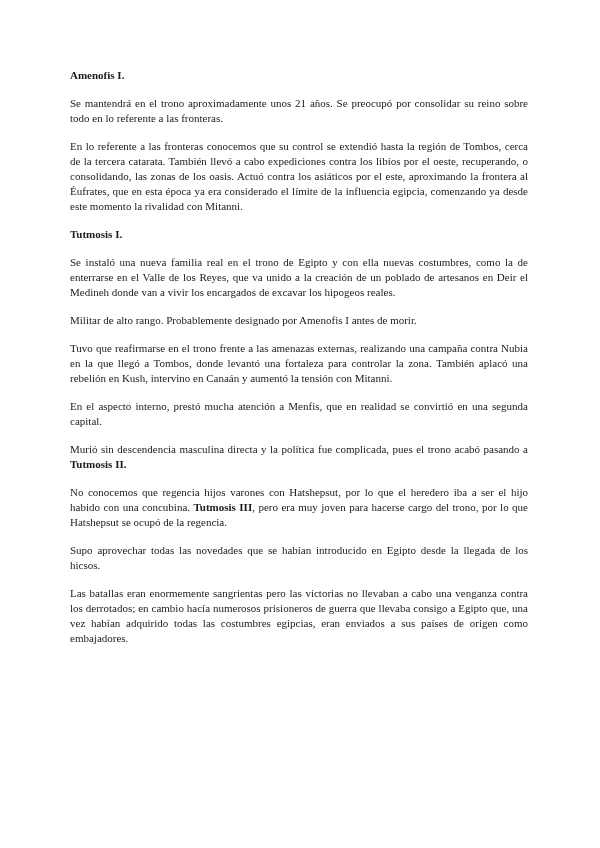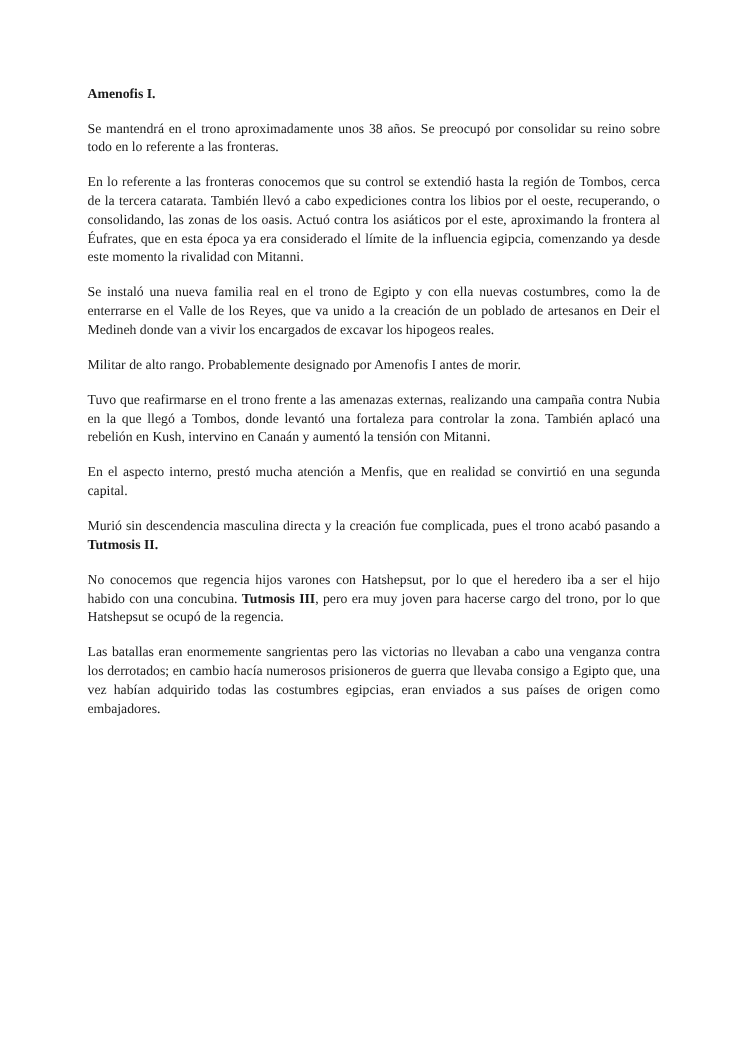--- a/index.html
+++ b/index.html
@@ -33,22 +33,24 @@
     font-weight: bold;
     text-align: left;
   }
   .bold { font-weight: bold; }
 </style>
 </head>
 <body>
 
 <div class="page">
     <h2><span class="bold">Amenofis I.</span></h2>
-    <p><span>Se mantendrá en el trono aproximadamente unos 38 años. Se preocupó por consolidar su reino sobre todo en lo referente a las fronteras.</span></p>
+    <p><span>Se mantendrá en el trono aproximadamente unos 21 años. Se preocupó por consolidar su reino sobre todo en lo referente a las fronteras.</span></p>
     <p><span>En lo referente a las fronteras conocemos que su control se extendió hasta la región de Tombos, cerca de la tercera catarata. También llevó a cabo expediciones contra los libios por el oeste, recuperando, o consolidando, las zonas de los oasis. Actuó contra los asiáticos por el este, aproximando la frontera al Éufrates, que en esta época ya era considerado el límite de la influencia egipcia, comenzando ya desde este momento la rivalidad con Mitanni.</span></p>
+    <h2><span class="bold">Tutmosis I.</span></h2>
     <p><span>Se instaló una nueva familia real en el trono de Egipto y con ella nuevas costumbres, como la de enterrarse en el Valle de los Reyes, que va unido a la creación de un poblado de artesanos en Deir el Medineh donde van a vivir los encargados de excavar los hipogeos reales.</span></p>
     <p><span>Militar de alto rango. Probablemente designado por Amenofis I antes de morir.</span></p>
     <p><span>Tuvo que reafirmarse en el trono frente a las amenazas externas, realizando una campaña contra Nubia en la que llegó a Tombos, donde levantó una fortaleza para controlar la zona. También aplacó una rebelión en Kush, intervino en Canaán y aumentó la tensión con Mitanni.</span></p>
     <p><span>En el aspecto interno, prestó mucha atención a Menfis, que en realidad se convirtió en una segunda capital.</span></p>
-    <p><span>Murió sin descendencia masculina directa y la creación fue complicada, pues el trono acabó pasando a </span><span class="bold">Tutmosis II.</span></p>
+    <p><span>Murió sin descendencia masculina directa y la política fue complicada, pues el trono acabó pasando a </span><span class="bold">Tutmosis II.</span></p>
     <p><span>No conocemos que regencia hijos varones con Hatshepsut, por lo que el heredero iba a ser el hijo habido con una concubina. </span><span class="bold">Tutmosis III</span><span>, pero era muy joven para hacerse cargo del trono, por lo que Hatshepsut se ocupó de la regencia.</span></p>
+    <p><span>Supo aprovechar todas las novedades que se habían introducido en Egipto desde la llegada de los hicsos.</span></p>
     <p><span>Las batallas eran enormemente sangrientas pero las victorias no llevaban a cabo una venganza contra los derrotados; en cambio hacía numerosos prisioneros de guerra que llevaba consigo a Egipto que, una vez habían adquirido todas las costumbres egipcias, eran enviados a sus países de origen como embajadores.</span></p>
   </div>
 
 </body></html>

